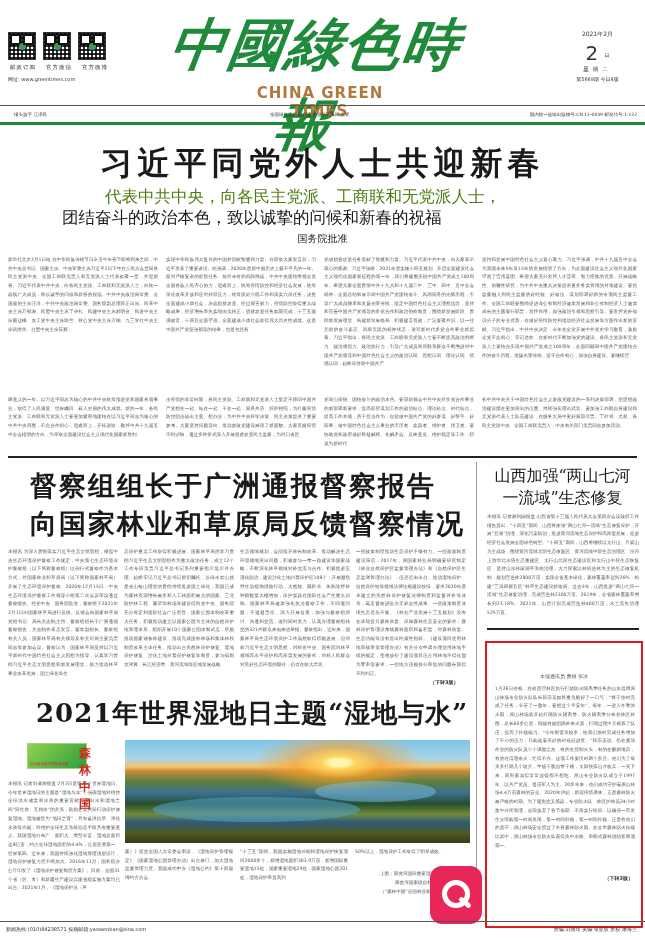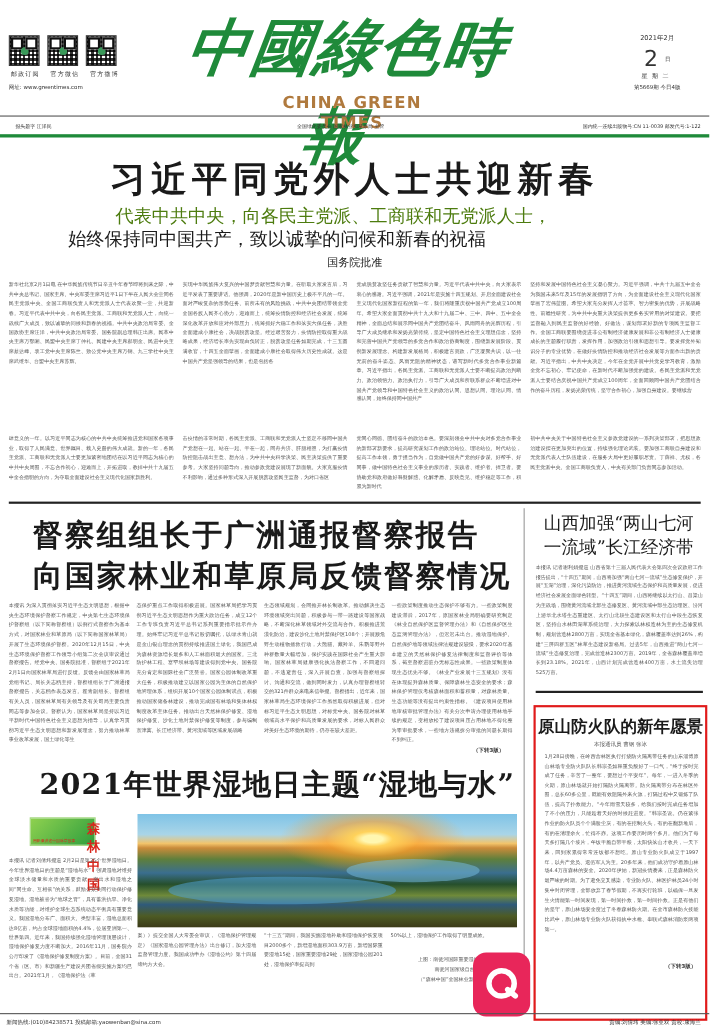--- a/index.html
+++ b/index.html
@@ -125,21 +125,21 @@
 
 <div class="info-bar">
   <span class="info-left">报头题字 江泽民</span>
   <span class="info-center">全国绿化委员会 国家林业和草原局 主管</span>
   <span class="info-right">国内统一连续出版物号:CN 11-0039  邮发代号:1-122</span>
 </div>
 
 <article>
   <h1 class="lead-headline">习近平同党外人士共迎新春</h1>
   <div class="lead-sub1">代表中共中央，向各民主党派、工商联和无党派人士，</div>
-  <div class="lead-sub2">始终保持同中国共产，致以诚挚的问候和新春的祝福</div>
+  <div class="lead-sub2">团结奋斗的政治本色，致以诚挚的问候和新春的祝福</div>
   <div class="lead-byline">国务院批准</div>
 
   <div class="col body-text" style="left:8px;top:256px;width:150px;height:140px;">新华社北京2月1日电 在中华民族传统节日辛丑牛年春节即将到来之际，中共中央总书记、国家主席、中央军委主席习近平1日下午在人民大会堂同各民主党派中央、全国工商联负责人和无党派人士代表欢聚一堂，共迎新春。习近平代表中共中央，向各民主党派、工商联和无党派人士，向统一战线广大成员，致以诚挚的问候和新春的祝福。中共中央政治局常委、全国政协主席汪洋，中共中央政治局常委、国务院副总理韩正出席。民革中央主席万鄂湘、民盟中央主席丁仲礼、民建中央主席郝明金、民进中央主席蔡达峰、农工党中央主席陈竺、致公党中央主席万钢、九三学社中央主席武维华、台盟中央主席苏辉、</div>
   <div class="col body-text" style="left:166px;top:256px;width:150px;height:140px;">实现中华民族伟大复兴的中国梦贡献智慧和力量。在听取大家发言后，习近平发表了重要讲话。他强调，2020年是新中国历史上极不平凡的一年。面对严峻复杂的形势任务、前所未有的风险挑战，中共中央团结带领全党全国各族人民齐心协力，迎难而上，统筹疫情防控和经济社会发展，统筹深化改革开放和应对外部压力，统筹抓好六稳工作和落实六保任务，决胜全面建成小康社会，决战脱贫攻坚。经过艰苦努力，疫情防控取得重大战略成果，经济增长率先实现由负转正，脱贫攻坚任务如期完成，十三五圆满收官，十四五全面擘画，全面建成小康社会取得伟大历史性成就。这是中国共产党坚强领导的结果，也是包括各</div>
   <div class="col body-text" style="left:324px;top:256px;width:150px;height:140px;">党成脱贫攻坚任务贡献了智慧和力量。习近平代表中共中央，向大家表示衷心的感谢。习近平强调，2021年是实施十四五规划、开启全面建设社会主义现代化国家新征程的第一年，我们将隆重庆祝中国共产党成立100周年。希望大家全面贯彻中共十九大和十九届二中、三中、四中、五中全会精神，全面总结和展示同中国共产党团结奋斗、风雨同舟的光辉历程，引导广大成员继承和发扬光荣传统，坚定中国特色社会主义理想信念，坚持和完善中国共产党领导的多党合作和政治协商制度，围绕新发展阶段、贯彻新发展理念、构建新发展格局，积极建言资政，广泛凝聚共识，以一往无前的奋斗姿态、风雨无阻的精神状态，谱写新时代多党合作事业新篇章。习近平指出，各民主党派、工商联和无党派人士要不断提高政治判断力、政治领悟力、政治执行力，引导广大成员和所联系群众不断增进对中国共产党领导和中国特色社会主义的政治认同、思想认同、理论认同、情感认同，始终保持同中国共产</div>
   <div class="col body-text" style="left:482px;top:256px;width:155px;height:140px;">坚持和发展中国特色社会主义凝心聚力。习近平强调，中共十九届五中全会为我国未来5年及15年的发展指明了方向，为全面建设社会主义现代化国家擘画了宏伟蓝图。希望大家充分发挥人才荟萃、智力密集的优势，开展战略性、前瞻性研究，为中共中央重大决策提供更多务实管用的对策建议。要把监督融入到民主监督的好经验、好做法，谋划部署好新的专项民主监督工作。全国工商联要围绕促进非公有制经济健康发展和非公有制经济人士健康成长的主题履行职责，发挥作用，加强政治引领和思想引导。要发挥党外知识分子的专业优势，在做好疫情防控和推动经济社会发展等方面作出新的贡献。习近平指出，中共中央决定，今年在全党开展中共党史学习教育，激励全党不忘初心、牢记使命，在新时代不断加强党的建设。各民主党派和无党派人士要结合庆祝中国共产党成立100周年，全面回顾同中国共产党团结合作的奋斗历程，发扬光荣传统，坚守合作初心，加强自身建设。要继续营</div>
 
   <div class="col body-text" style="left:8px;top:396px;width:150px;height:54px;">肆意义的一年。以习近平同志为核心的中共中央统筹推进党和国家各项事业，取得了人民满意、世界瞩目、载入史册的伟大成就。新的一年，各民主党派、工商联和无党派人士要更加紧密地团结在以习近平同志为核心的中共中央周围，不忘合作初心，迎难而上，开拓进取，教掉中共十九届五中全会指明的方向，为夺取全面建设社会主义现代化国家新胜利。</div>
   <div class="col body-text" style="left:166px;top:396px;width:150px;height:54px;">击疫情的非常时期，各民主党派、工商联和无党派人士坚定不移同中国共产党想在一起、站在一起、干在一起，同舟共济、肝胆相照，为打赢疫情防控阻击战出主意、想办法，为中共中央科学决策、民主决策提供了重要参考。大家坚持问题导向，推动参政党建设展现了新面貌。大家克服疫情不利影响，通过多种形式深入开展脱贫攻坚民主监督，为对口省区</div>
   <div class="col body-text" style="left:324px;top:396px;width:150px;height:54px;">党同心同德、团结奋斗的政治本色。要深刻领会中共中央对多党合作事业的新部署新要求，提高研究谋划工作的政治站位、理论站位、时代站位，提高工作本领，勇于担当作为，自觉做中国共产党的好参谋、好帮手、好同事，做中国特色社会主义事业的亲历者、实践者、维护者、捍卫者。要协助党和政府做好释疑解惑、化解矛盾、反映意见、维护稳定等工作，积累为新时代</div>
@@ -156,21 +156,21 @@
   <div class="col body-text" style="left:124px;top:548px;width:110px;height:138px;">态保护重点工作取得积极进展。国家林草局把学习贯彻习近平生态文明思想作为重大政治任务，成立12个工作专班负责习近平总书记系列重要指示批示件办理。始终牢记习近平总书记殷切嘱托，以绿水青山就是金山银山理念的贯彻持续推进国土绿化，我国已成为森林资源增长最多和人工林面积最大的国家。三北防护林工程、塞罕坝林场等建设得到党中央、国务院充分肯定和国际社会广泛赞誉。国家公园体制改革重大任务，积极推动建立以国家公园为主体的自然保护地管理体系，组织开展10个国家公园体制试点，积极推动国家储备林建设，推动完成国有林场和集体林权制度改革主体任务。推动出台天然林保护修复、湿地保护修复、沙化土地封禁保护修复等制度，参与编制京津冀、长江经济带、黄河流域等区域发展战略</div>
   <div class="col body-text" style="left:240px;top:548px;width:110px;height:138px;">生态领域规划，会同推开林长制改革。推动解决生态环境领域突出问题，积极参与一带一路建设等国家战略，不断深化林草领域对外交流与合作。积极推进荒漠化防治，建设沙化土地封禁保护区108个；开展濒危野生动植物拯救行动，大熊猫、藏羚羊、朱鹮等野外种群数量大幅增加，保护实践在国际社会产生重大影响。国家林草局健康强化执法督察工作，不回避问题，不逃避责任，深入开展自查，加强与督察组探讨、沟通和交流，做到同时发力，认真办理督察组转交的321件群众来电来信举报。督察指出，近年来，国家林草局生态环境保护工作虽然取得积极进展，但对标习近平生态文明思想，对标党中央、国务院对林草领域高水平保护和高质量发展的要求，对标人民群众对美好生态环境的期待，仍存在较大差距。</div>
   <div class="col body-text" style="left:356px;top:548px;width:110px;height:130px;">一些政策制度推动生态保护不够有力。一些政策制度建设滞后，2017年，原国家林业局明确要研究制定《林业自然保护区监督管理办法》和《自然保护区生态监测管理办法》，但迟迟未出台。推动湿地保护、自然保护地等领域法律法规建设较慢，要求2020年基本建立的天然林保护修复法律制度和监督评价等体系，截至督察进驻办无标志性成果。一些政策制度体现生态优先不够。《林业产业发展十三五规划》没有在体现提升森林质量、保障森林生态安全的要求；森林保护管理仅考核森林面积和蓄积量，对森林质量、生态功能等没有提出约束性指标。《建设项目使用林地审核审批管理办法》有关分次申请办理使用林地手续的规定，变相放松了建设项目压占用林地不得化整为零审批要求，一些地方违规拆分审批的问题长期得不到纠正。</div>
   <div class="col more" style="left:430px;top:679px;">（下转3版）</div>
 </article>
 
 <div class="v-rule" style="left:476px;top:462px;height:460px;"></div>
 
 <article>
   <div class="h2-side" style="left:485px;top:466px;width:155px;font-size:16px;">山西加强“两山七河</div>
-  <div class="h2-side" style="left:485px;top:488px;width:155px;font-size:16px;">一流域”长江经济带</div>
+  <div class="h2-side" style="left:485px;top:488px;width:155px;font-size:16px;">一流域”生态修复</div>
   <div class="col body-text" style="left:487px;top:513px;width:152px;height:108px;">本报讯 记者谢利娟报道 山西省第十三届人民代表大会第四次会议政府工作报告提出，“十四五”期间，山西将加强“两山七河一流域”生态修复保护，开展“五湖”治理，深化污染防治，推进黄河流域生态保护和高质量发展，促进经济社会发展全面绿色转型。“十四五”期间，山西将继续以太行山、吕梁山为主战场，围绕黄河流域北部生态修复区、黄河流域中部生态治理区、汾河上游华北水塔生态重建区、太行山北段生态建设区和太行山中段生态恢复区，坚持山水林田湖草系统治理，大力探索以林权造林为主的生态修复机制，规划营造林2800万亩，实现全省基本绿化，森林覆盖率达到26%，构建“三屏四群五区”林草生态建设新格局。过去5年，山西推进“两山七河一流域”生态修复治理，完成营造林2300万亩。2019年，全省森林覆盖率增长到23.18%。2021年，山西计划完成营造林400万亩，水土流失治理525万亩。</div>
 </article>
 
 <div class="rule" style="left:487px;top:628px;width:152px;height:1.5px;"></div>
 
 <article>
   <div class="h2-big" style="left:36px;top:696px;font-size:26px;letter-spacing:1px;">2021年世界湿地日主题“湿地与水”</div>
 
   <div class="forest-badge">
     <span class="t1">森林中国</span>
@@ -181,21 +181,20 @@
   <div class="photo"></div>
   <div class="col body-text" style="left:125px;top:848px;width:108px;height:74px;">案）》提交全国人大常委会审议，《湿地保护管理规定》《国家湿地公园管理办法》出台修订，加大湿地监督管理力度。我国成功申办《湿地公约》第十四届缔约方大会。</div>
   <div class="col body-text" style="left:240px;top:848px;width:108px;height:74px;">“十三五”期间，我国实施湿地补助和湿地保护恢复项目2000多个，新增湿地面积303.9万亩，新增国际重要湿地15处，国家重要湿地29处，国家湿地公园201处，湿地保护率提高到</div>
   <div class="col body-text" style="left:355px;top:848px;width:110px;height:20px;">50%以上，湿地保护工作取得了明显成效。</div>
   <div class="col body-text" style="left:380px;top:870px;width:90px;height:10px;">上图：南瓮河国际重要湿地。</div>
   <div class="col body-text" style="left:395px;top:879px;width:80px;height:10px;">南瓮河国家级自然保护区供图</div>
   <div class="col body-text" style="left:380px;top:888px;width:95px;height:10px;">（“森林中国”全国林业新闻摄影）</div>
 </article>
 
 <article class="boxed-story">
-  <div class="boxed-title">原山防火队的新年愿景</div>
   <div class="boxed-byline">本报通讯员 曹钢 张冰</div>
   <div class="boxed-body body-text">1月28日傍晚，在岭西营林区执行打烧防火隔离带任务的山东淄博原山林场专业防火队队长韩宗圣如释重负般好了一口气，“终于按时完成了任务，辛苦了一整年，要想过个平安年”。每年，一进入冬季的火期，原山林场就开始打隔防火隔离带。防火隔离带分布在林区外围，总长60多公里，既能有效阻隔外来火源，打隔过程中又锻炼了队伍，提高了扑救能力。“今年雨雪天较多，给我们按时完成任务增加了不小的压力，只能趁着天好的时候赶进度。”韩宗圣说。仍在紧张作业的防火队员个个满脸尘灰，有的在挖制火头，有的在翻新堆后，有的在清理余火，忙得不亦。这项工作要历时两个多月。他们为了每天多打隔几个坡片，午饭干脆自带干粮，太阳快落山才收兵，一天下来，回到家累得常常连饭都不想吃。原山专业防火队成立于1997年，以共产党员、退伍军人为主。20多年来，他们成功守护着原山林场4.4万亩森林的安全。2020年伊始，新冠疫情袭来，正是森林防火最严峻的时期。为了避免交叉感染，专业防火队、林区护林员24小时集中封闭管理，全部放弃了春节假期，不再实行轮班，以确保一旦发生火情能第一时间发现，第一时间扑救，第一时间扑救。正是有他们的坚守，原山林场安全度过了冬春森林防火期。在全市森林防火技能比武中，原山林场专业防火队获得执中水枪、串联式森林消防泵两项第一。</div>
   <div class="more" style="position:absolute;right:8px;top:232px;">（下转3版）</div>
 </article>
 
 <div class="q-overlay">
   <div class="ring"></div>
   <div class="tail"></div>
 </div>
 

